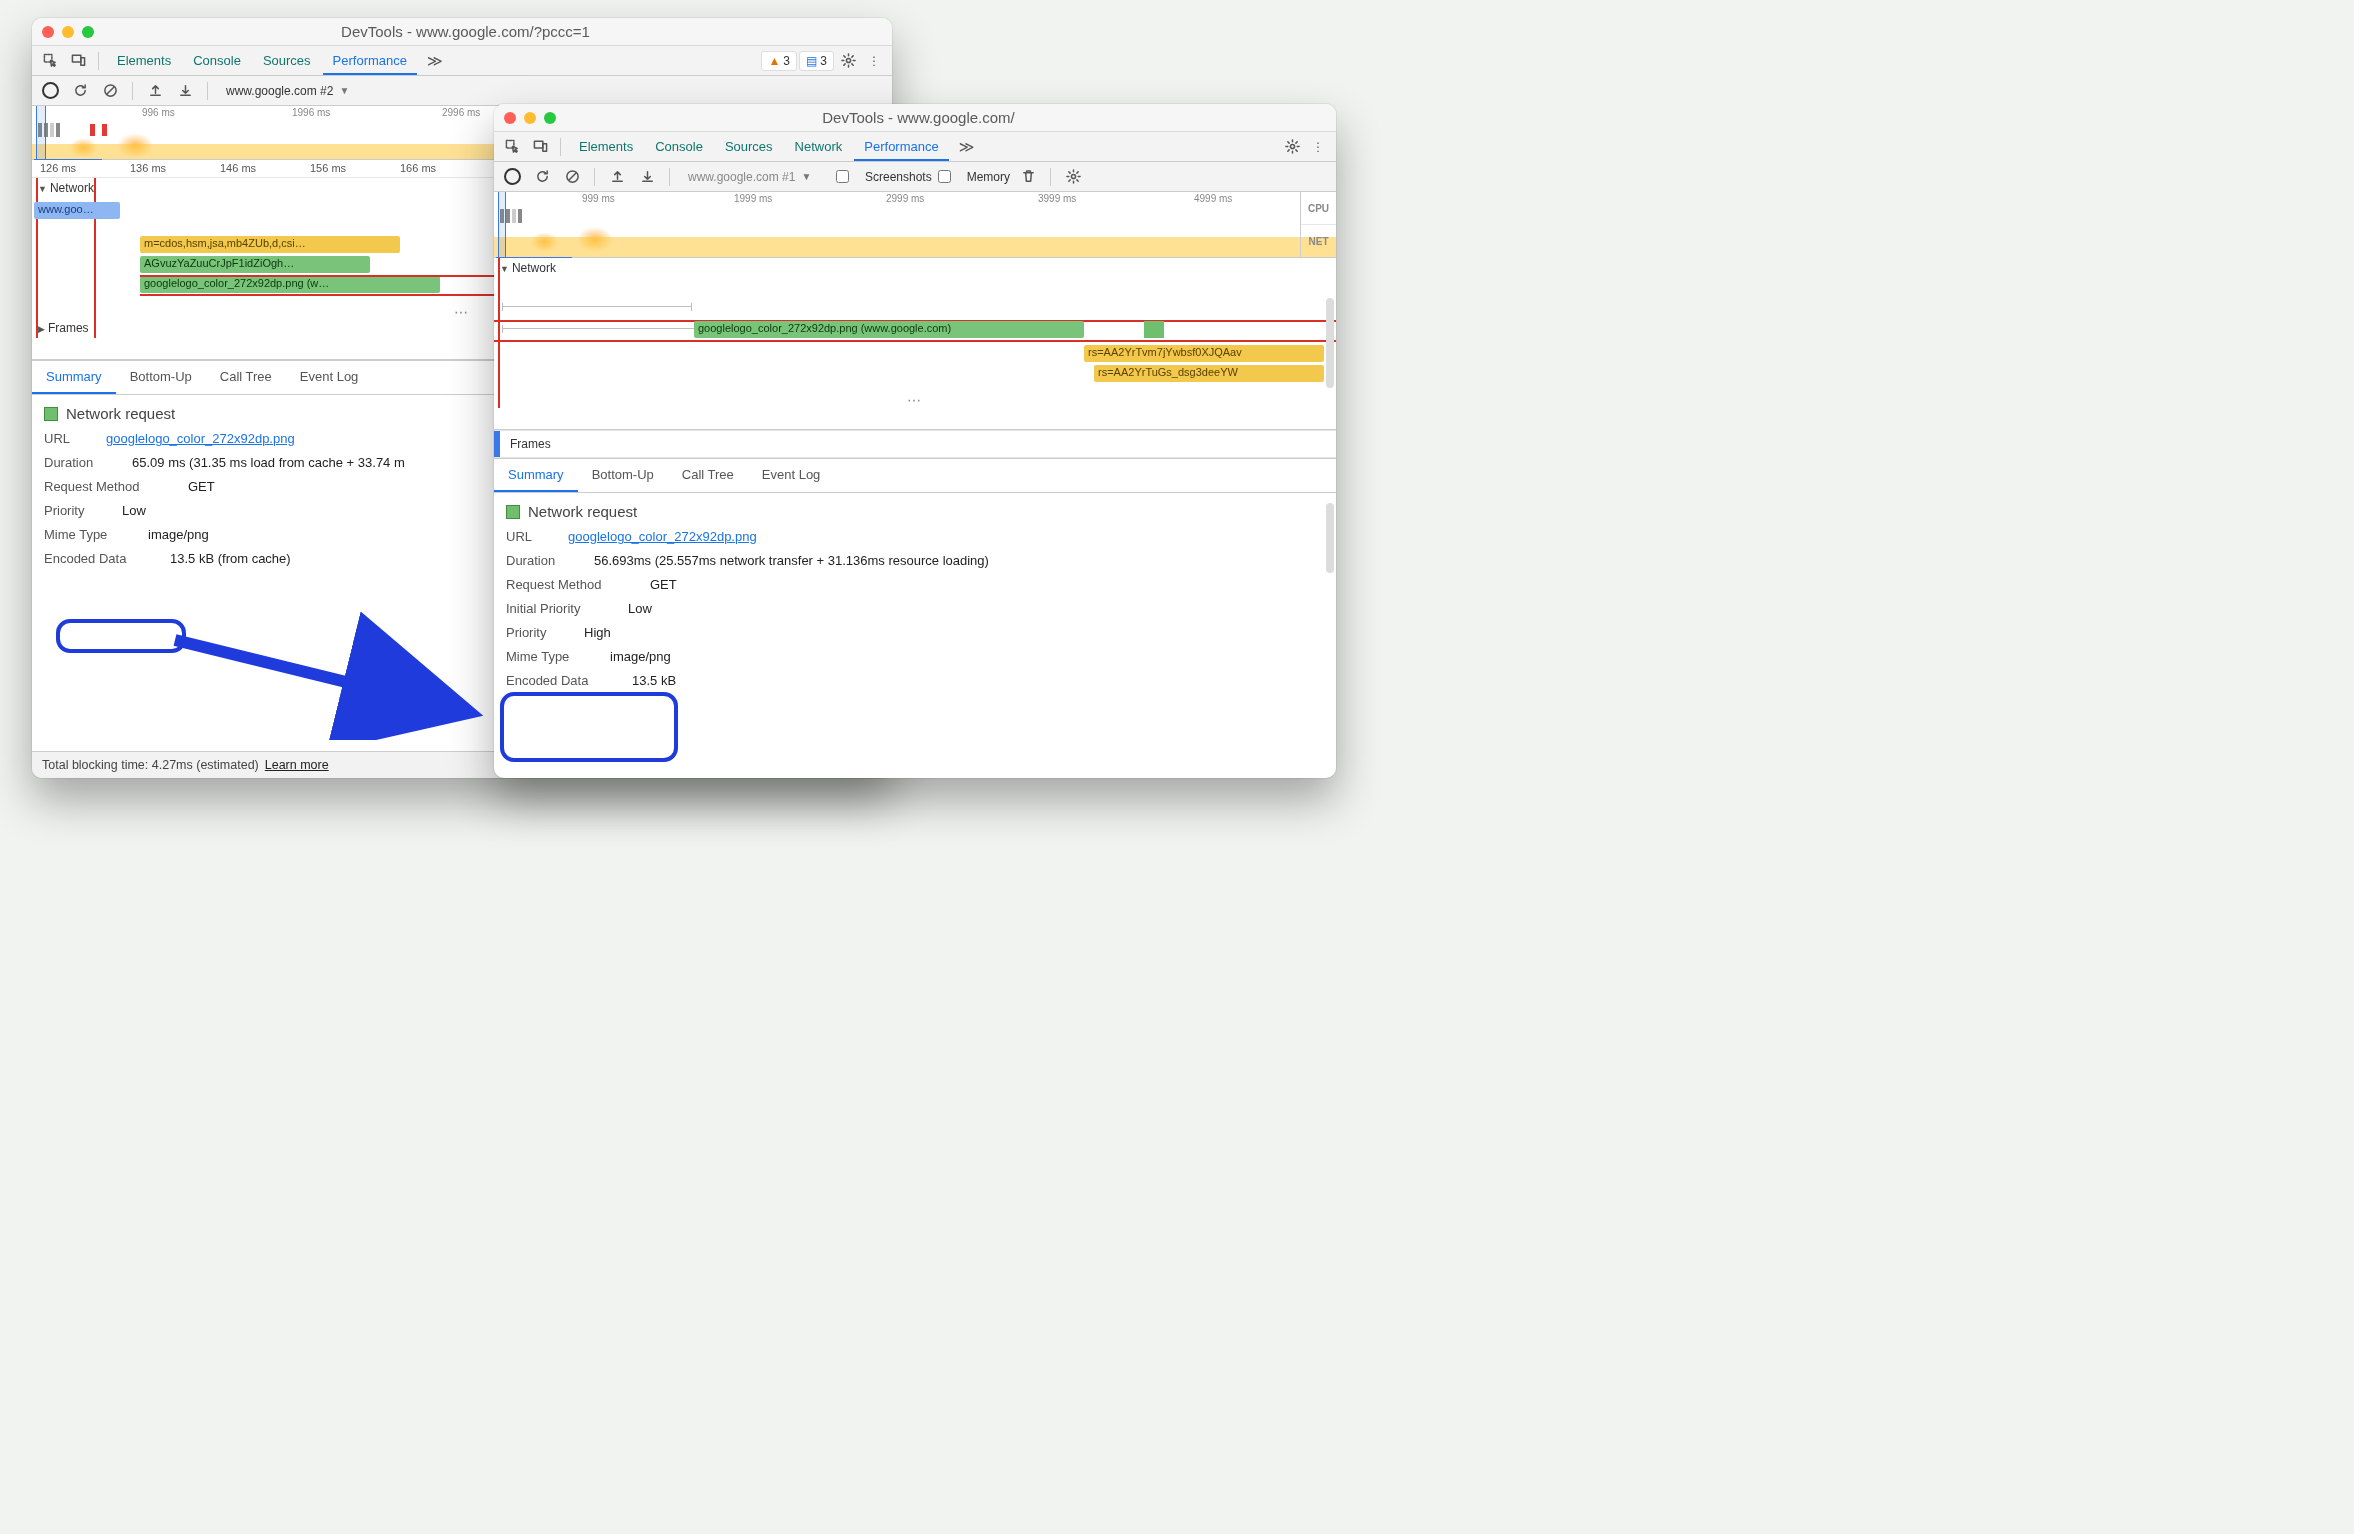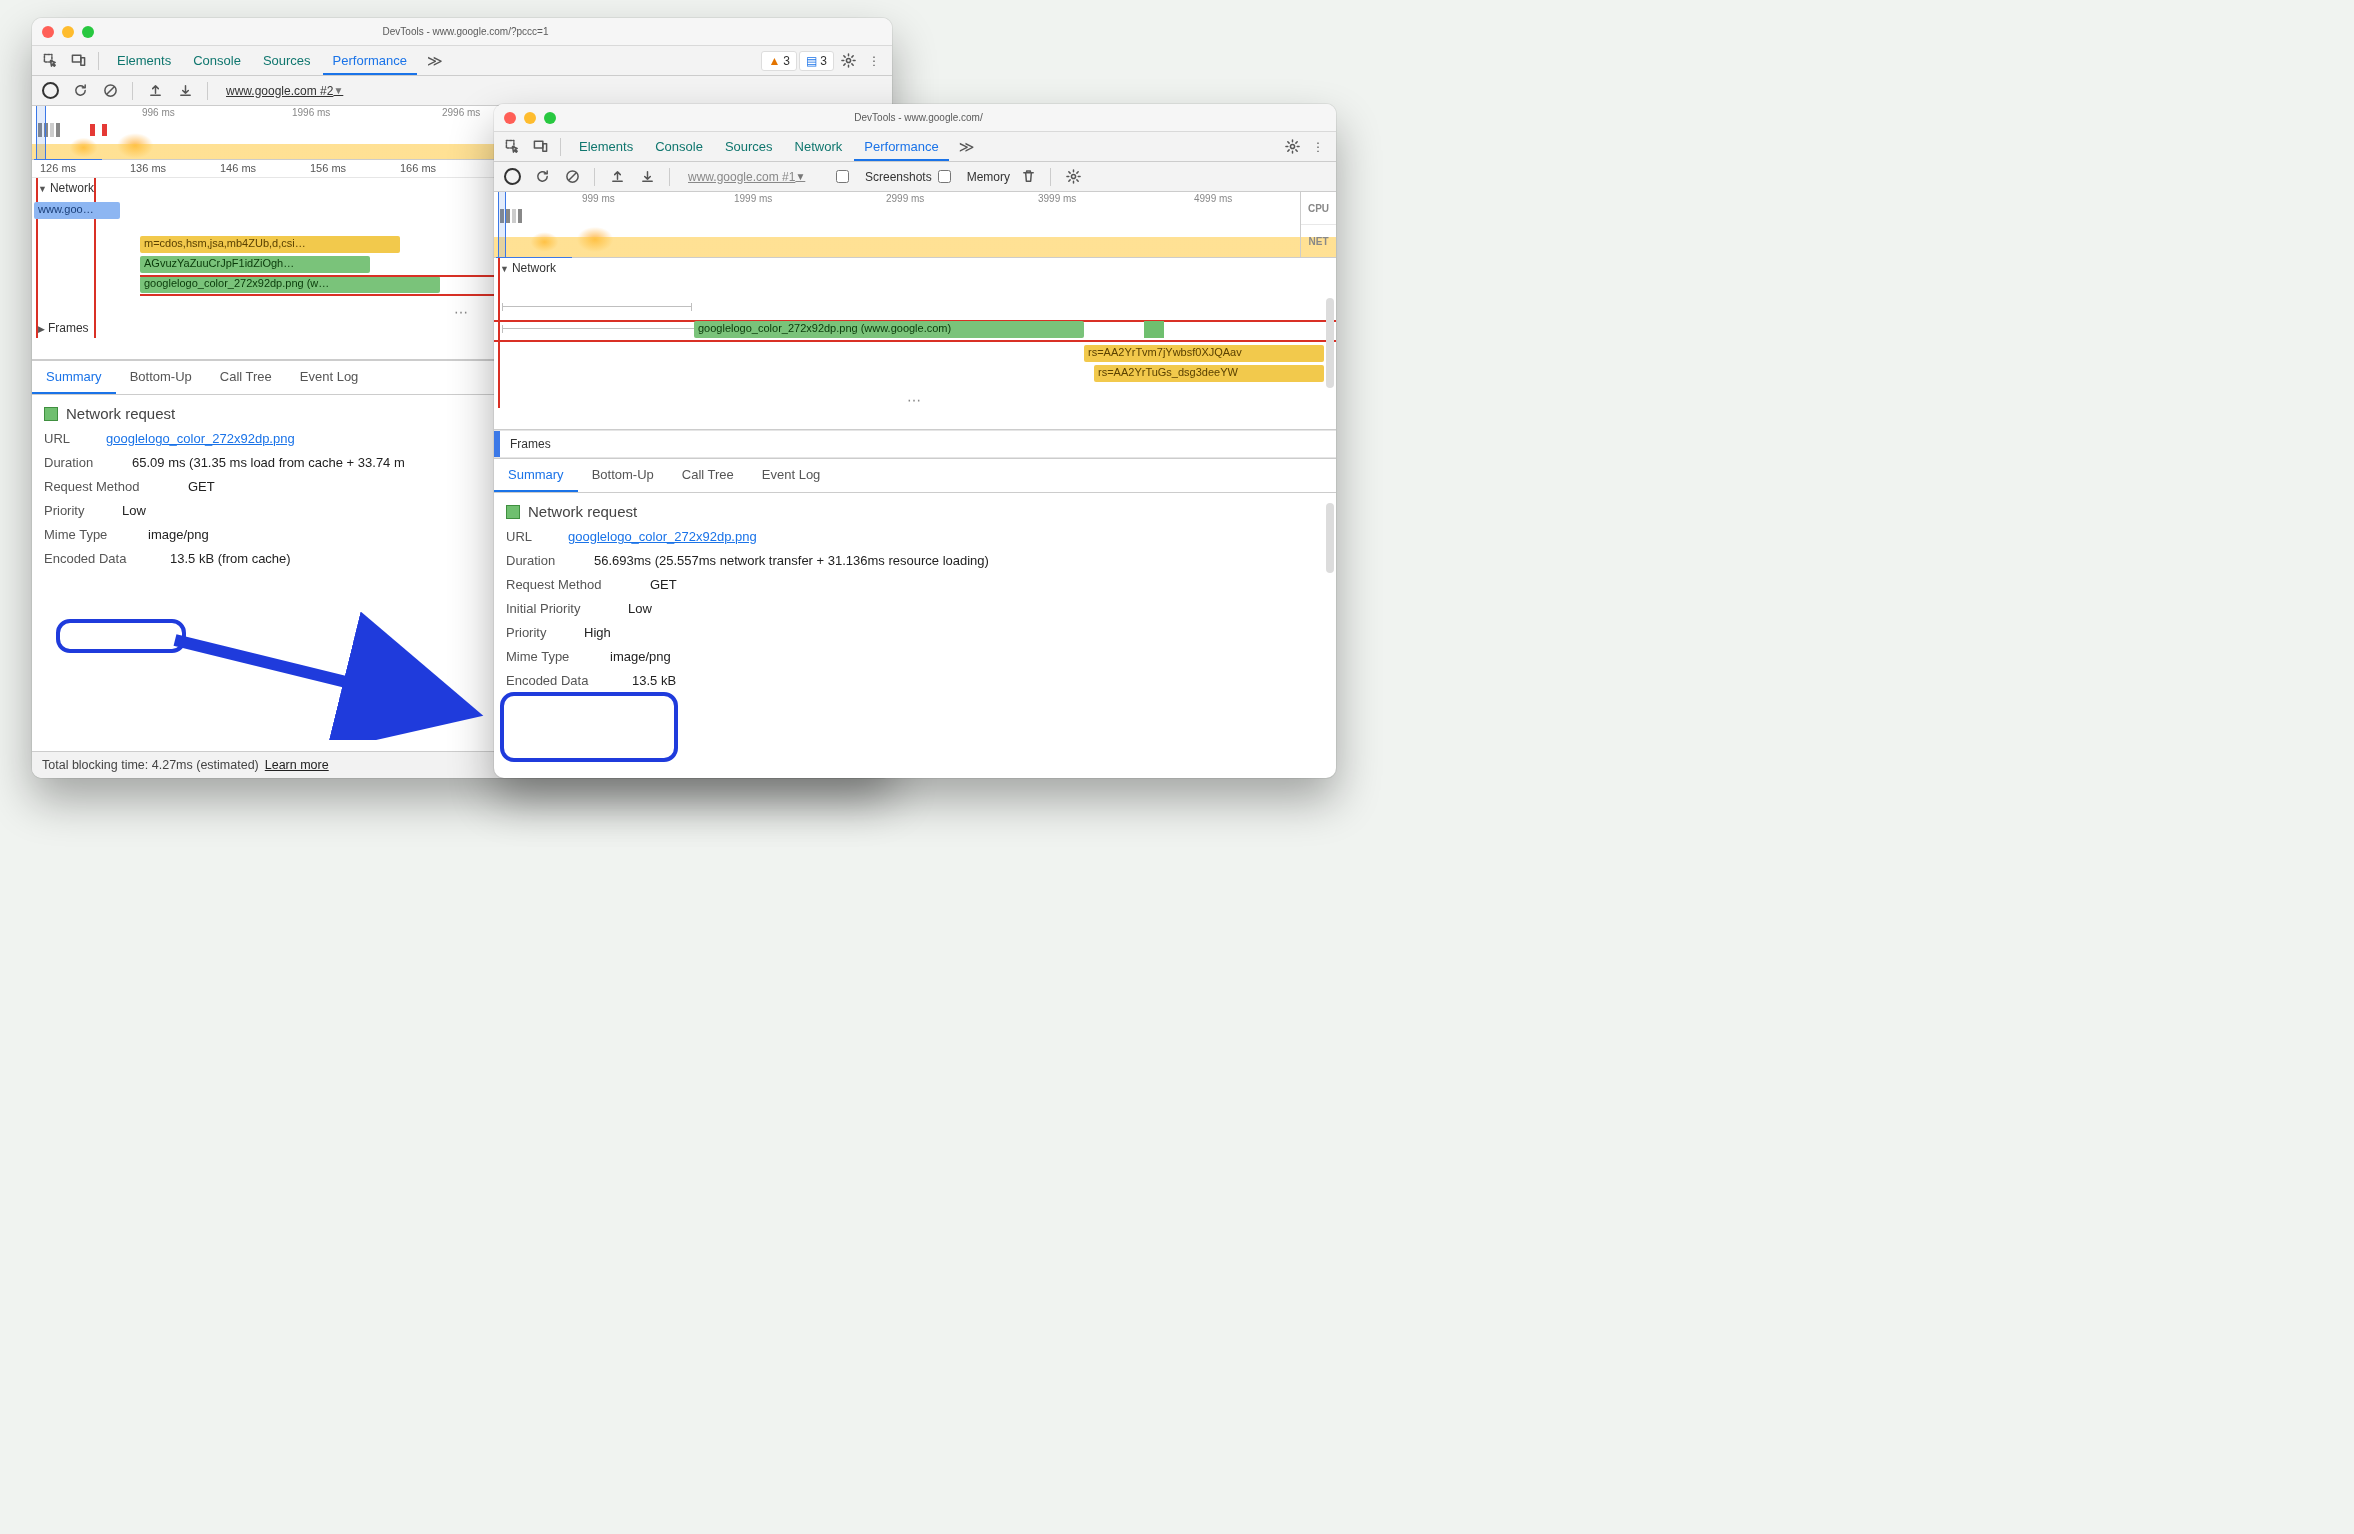--- a/index.html
+++ b/index.html
@@ -25,21 +25,21 @@
   }
   .titlebar {
     height: 28px;
     background: #f6f6f6;
     border-bottom: 1px solid #d9d9d9;
     display: flex;
     align-items: center;
     padding: 0 10px;
     gap: 7px;
     color: #5a5a5a;
-    font-size: 10px;
+    font-size: 15px;
   }
   .traffic { display: flex; gap: 8px; margin-right: 8px;}
   .tl { width: 12px; height: 12px; border-radius: 50%; }
   .tl.red { background:#ff5f57; } .tl.yellow{background:#febc2e;} .tl.green{background:#28c840;}
   .titlebar .title { flex:1; text-align:center; font-weight:500; padding-right:60px;}
 
   
   .dt-toolbar {
     display:flex; align-items:center; border-bottom:1px solid #ccc;
     height:30px; padding:0 6px; gap:4px; background:#f3f3f3;
@@ -58,21 +58,21 @@
   .chev { font-size:15px; color:#555; padding:0 6px; cursor:pointer;}
 
   .tbar-right { margin-left:auto; display:flex; align-items:center; gap:2px; }
   .badge { display:flex; align-items:center; gap:3px; padding:2px 6px; border:1px solid #ddd; border-radius:3px; background:#fff; font-size:12px; cursor:pointer;}
   .badge .warn { color:#e37400; } .badge .info{ color:#1a73e8;}
 
   
   .perf-row { display:flex; align-items:center; height:30px; padding:0 6px; gap:6px; border-bottom:1px solid #ccc; background:#f3f3f3;}
   .perf-row .icon-btn.rec { color:#333; }
   .perf-row .icon-btn.rec::before { content:""; width:13px; height:13px; border:2px solid #333; border-radius:50%; display:block;}
-  .select-recording { flex:0 0 auto; min-width:150px; display:flex; align-items:center; padding:2px 8px; color:#333; cursor:pointer;text-decoration:underline; }
+  .select-recording { flex:0 0 auto; min-width:150px; display:flex; align-items:center; gap:6px; padding:2px 8px; color:#333; cursor:pointer; }
   .select-recording .caret{ color:#777; font-size:10px;}
   .perf-chk { display:flex; align-items:center; gap:16px; }
   input[type=checkbox]{ width:13px; height:13px; }
 
   
   .overview { position:relative; height:54px; border-bottom:1px solid #ccc; background:#fff; }
   .overview .ruler { position:absolute; top:0; left:0; right:0; height:15px; font-size:10px; color:#888; }
   .overview .ruler span { position:absolute; top:1px; }
   .overview .area { position:absolute; left:0; right:0; top:15px; bottom:0; }
   .flame-bg { position:absolute; inset:0;

